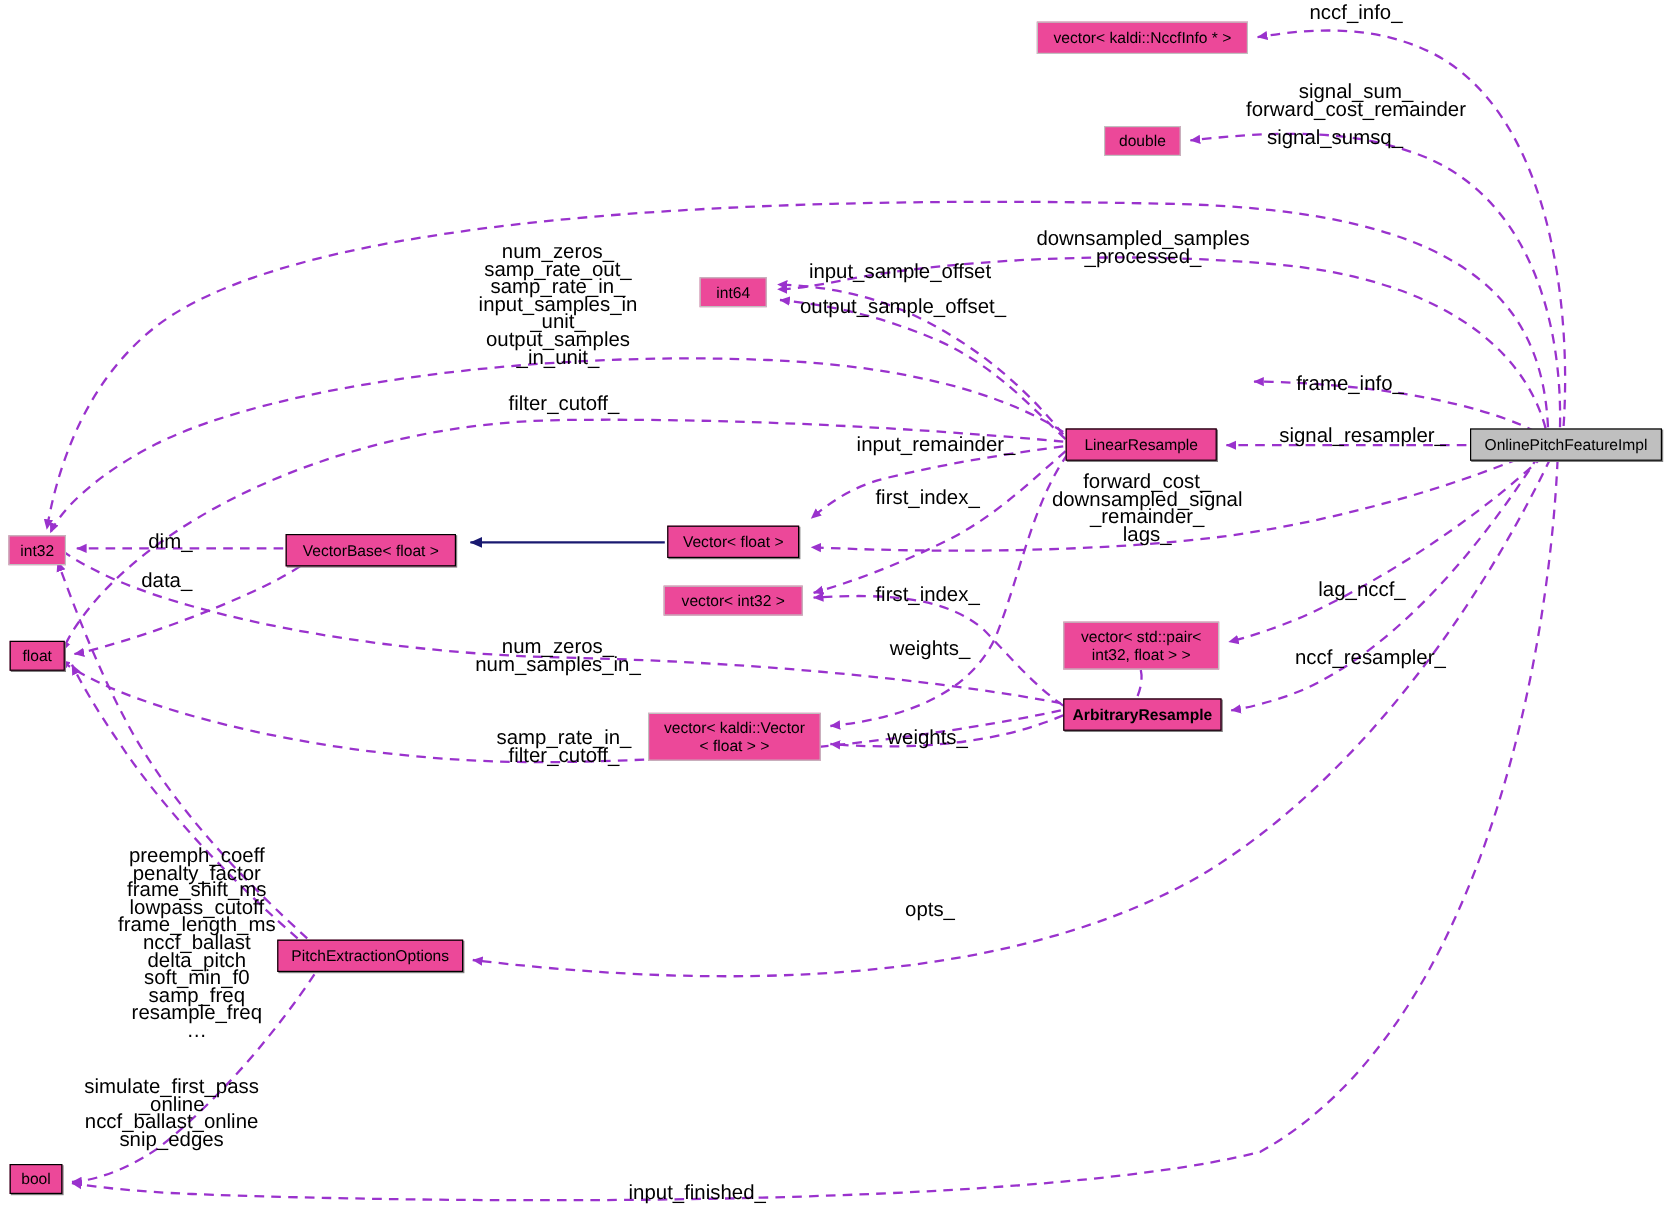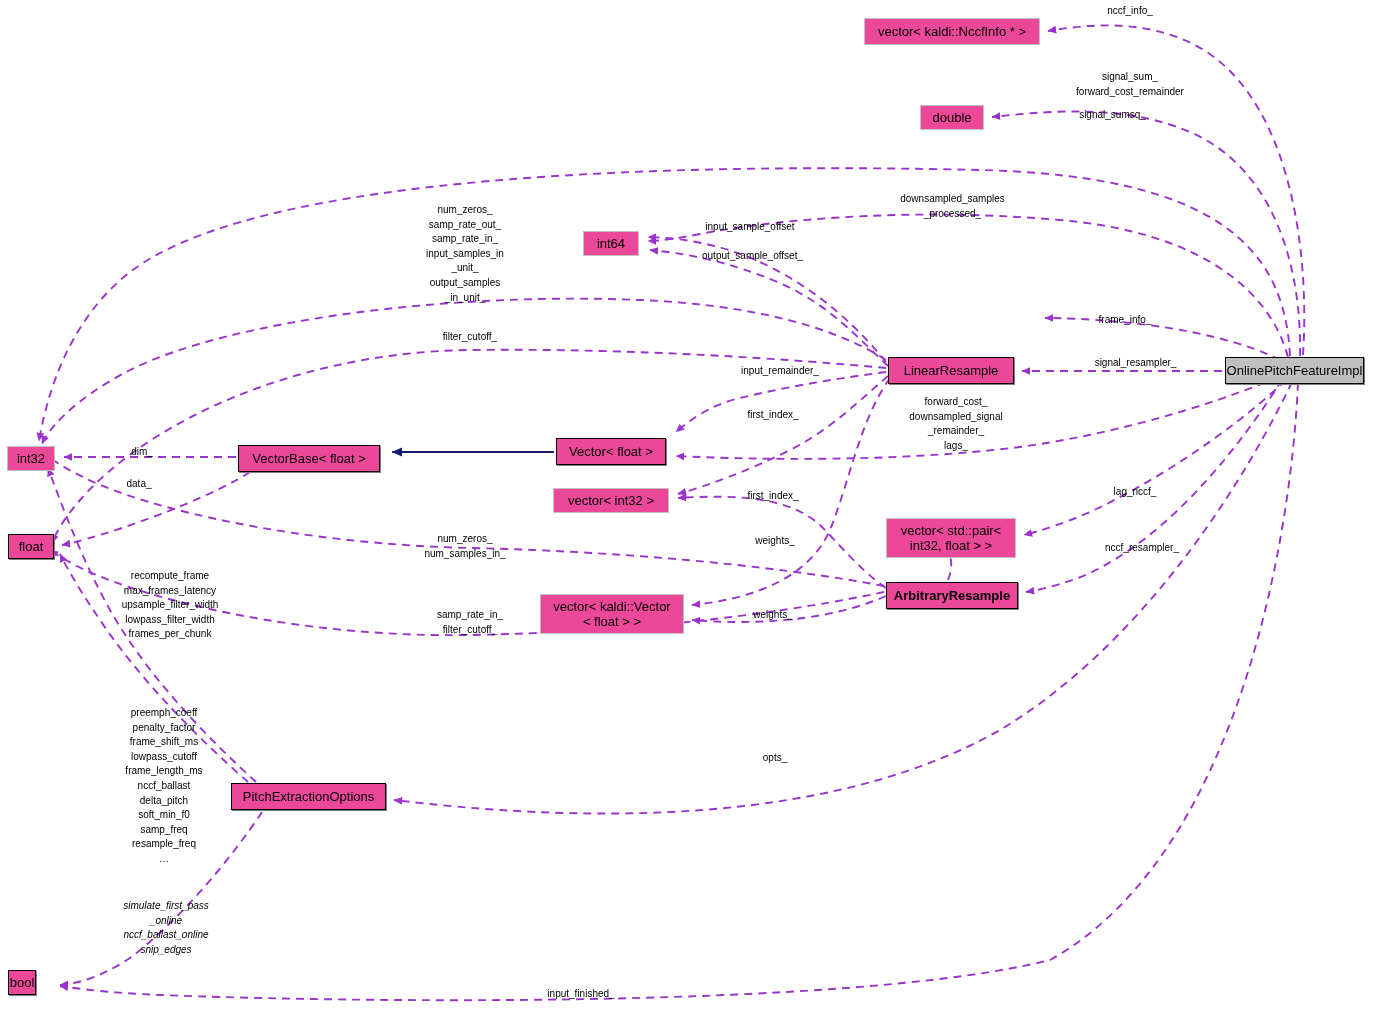--- a/index.html
+++ b/index.html
@@ -44,21 +44,21 @@
   .node.tpl {
     border: 1px solid #c0c0c0;
   }
   .node.root {
     border: 1px solid #000000;
     background: #bfbfbf;
     box-shadow: 1px 1px 0 0 #808080;
   }
   .edge-label {
     position: absolute;
-    font-size: 10px;
+    font-size: 17px;
     color: #000000;
     line-height: 14.6px;
     text-align: center;
     white-space: pre-line;
     background: transparent;
     pointer-events: none;
   }
 </style>
 </head>
 <body>
@@ -149,21 +149,21 @@
 
   <div class="node tpl" style="left:583px; top:231px; width:56px; height:25px;">
     <span>int64</span>
   </div>
 
 
   <div class="node cls" style="left:888px; top:357px; width:126px; height:27px;">
     <span>LinearResample</span>
   </div>
 
-  <div class="node root" style="left:1225px; top:357px; width:139px; height:27px;">
+  <div class="node root" style="left:1225px; top:357px; width:160px; height:27px;">
     <span>OnlinePitchFeatureImpl</span>
   </div>
 
   <div class="node tpl" style="left:7px; top:446px; width:48px; height:25px;">
     <span>int32</span>
   </div>
 
   <div class="node cls" style="left:238px; top:445px; width:142px; height:27px;">
     <span>VectorBase&lt; float &gt;</span>
   </div>
@@ -191,21 +191,21 @@
   </div>
 
   <div class="node cls" style="left:886px; top:582px; width:132px; height:27px;font-weight:bold;">
     <span>ArbitraryResample</span>
   </div>
 
   <div class="node cls" style="left:231px; top:783px; width:155px; height:27px;">
     <span>PitchExtractionOptions</span>
   </div>
 
-  <div class="node cls" style="left:8px; top:970px; width:28px; height:25px;align-items:center;">
+  <div class="node cls" style="left:8px; top:970px; width:44px; height:25px;align-items:center;">
     <span>bool</span>
   </div>
 
   <div class="edge-label" style="left:1070px; top:4px; width:120px;">nccf_info_</div>
 
   <div class="edge-label" style="left:1010px; top:70px; width:240px;">signal_sum_
 forward_cost_remainder</div>
 
   <div class="edge-label" style="left:1030px; top:108px; width:165px;">signal_sumsq_</div>
 
@@ -248,45 +248,40 @@
 
   <div class="edge-label" style="left:1085px; top:485px; width:100px;">lag_nccf_</div>
 
   <div class="edge-label" style="left:380px; top:532px; width:170px;">num_zeros_
 num_samples_in_</div>
 
   <div class="edge-label" style="left:730px; top:534px; width:90px;">weights_</div>
 
   <div class="edge-label" style="left:1062px; top:541px; width:160px;">nccf_resampler_</div>
 
-  <div class="edge-label" style="left:70px; top:569px; width:200px;">recompute_frame
-max_frames_latency
-upsample_filter_width
-lowpass_filter_width
-frames_per_chunk</div>
 
   <div class="edge-label" style="left:400px; top:608px; width:140px;">samp_rate_in_
 filter_cutoff_</div>
 
   <div class="edge-label" style="left:728px; top:608px; width:90px;">weights_</div>
 
   <div class="edge-label" style="left:74px; top:706px; width:180px;">preemph_coeff
 penalty_factor
 frame_shift_ms
 lowpass_cutoff
 frame_length_ms
 nccf_ballast
 delta_pitch
 soft_min_f0
 samp_freq
 resample_freq
 …</div>
 
   <div class="edge-label" style="left:740px; top:751px; width:70px;">opts_</div>
 
-  <div class="edge-label" style="left:82px; top:899px; width:168px;font-style:italic;">simulate_first_pass
+  <div class="edge-label" style="left:59px; top:899px; width:168px;">simulate_first_pass
 _online
 nccf_ballast_online
 snip_edges</div>
 
   <div class="edge-label" style="left:506px; top:987px; width:150px;">input_finished_</div>
 
 </div>
 
 </body></html>

